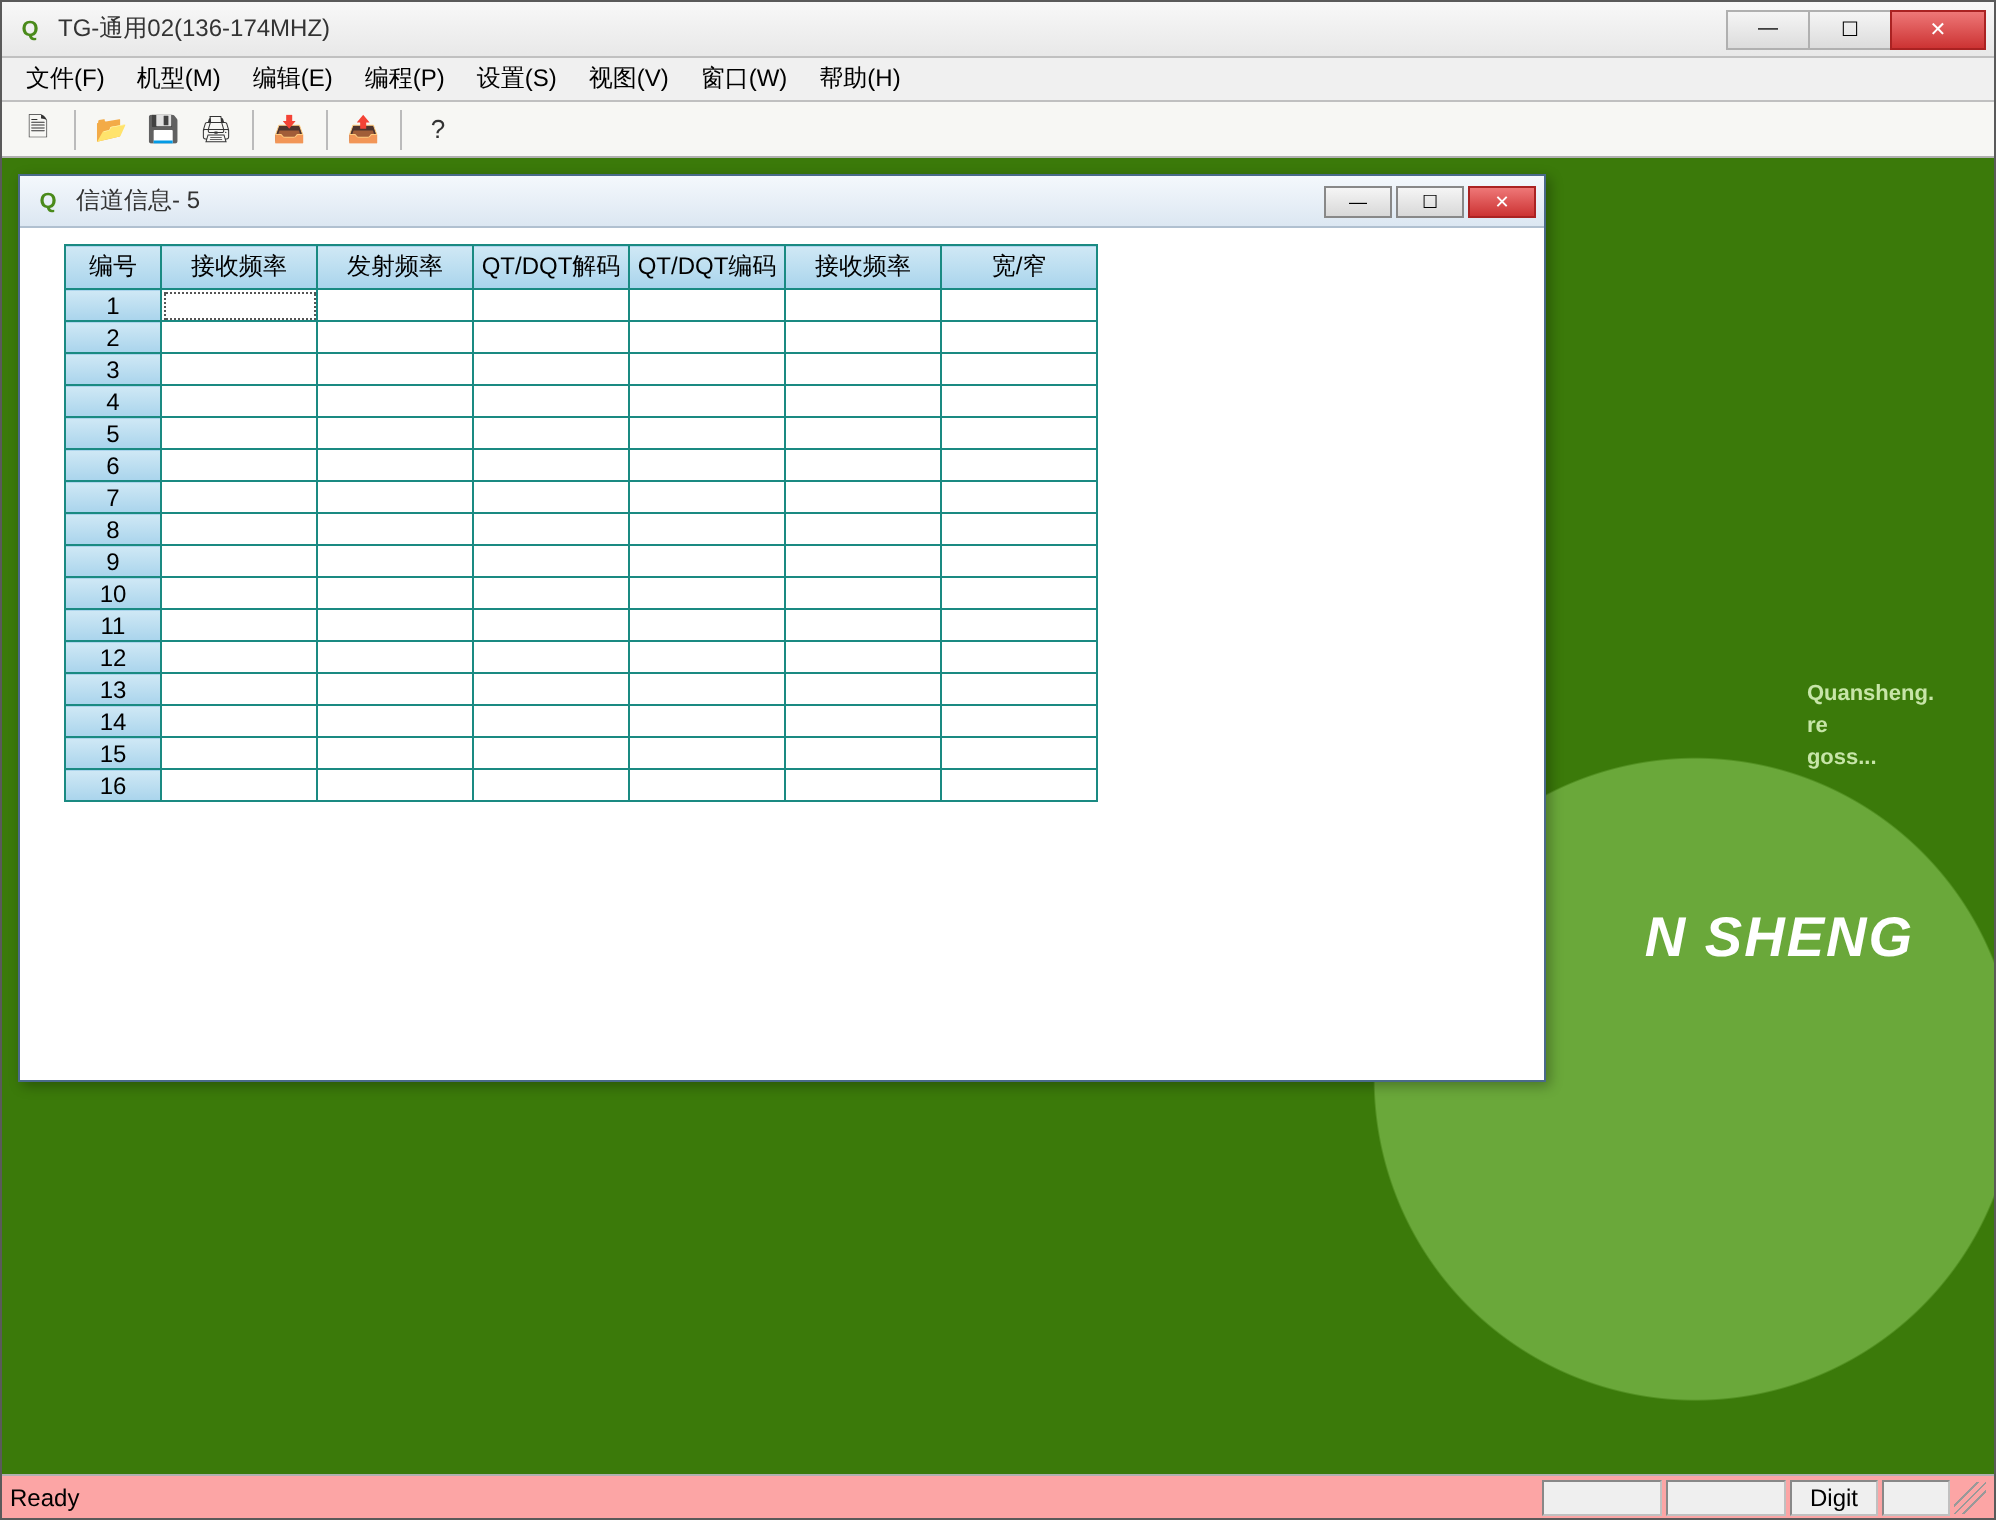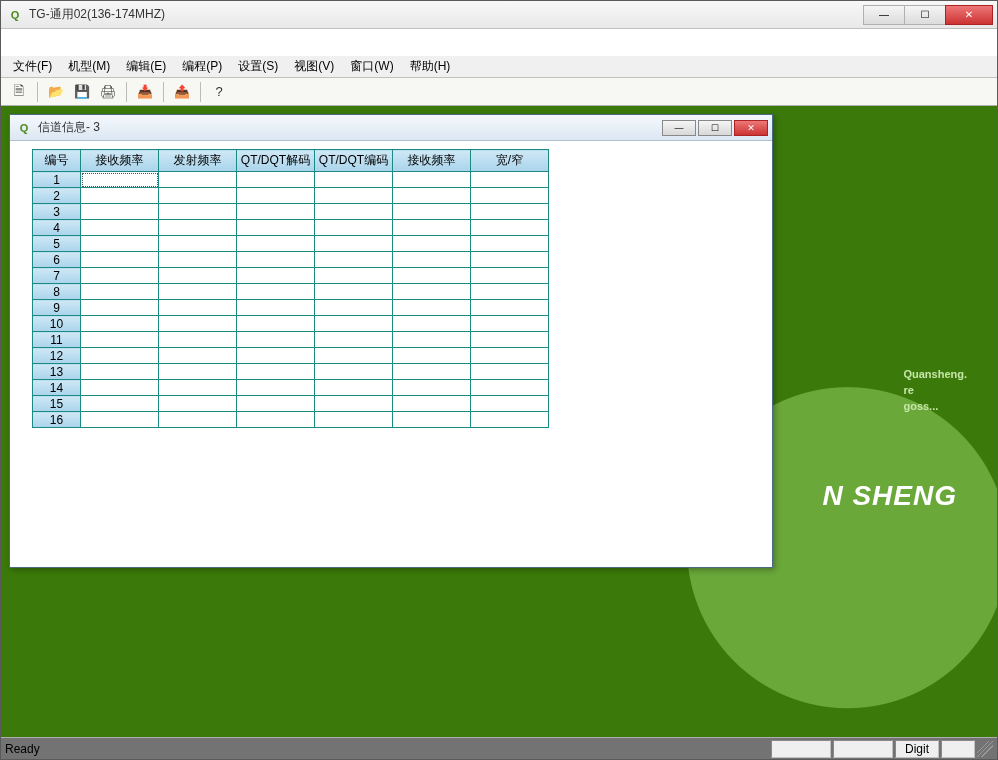--- a/index.html
+++ b/index.html
@@ -66,21 +66,20 @@
   
   .menubar {
     height: 22px;
     background:#f0f0f0;
     display:flex;
     align-items:center;
     padding-left:4px;
     border-bottom:1px solid #c0c0c0;
     font-size:12px;
     color:#000;
-    margin-top:27px;
   }
   .menubar .menu-item {
     padding:2px 8px;
     cursor:default;
   }
   
   .toolbar {
     height: 28px;
     background:#f7f7f4;
     border-bottom:1px solid #b0b0b0;
@@ -196,21 +195,21 @@
   .grid td.data { width:78px; }
   .col-w { width:78px; }
   .col-n { width:48px; }
   .grid tbody tr td.focused {
     outline:1px dotted #555;
     outline-offset:-2px;
   }
   
   .statusbar {
     height: 22px;
-    background:#737373;
+    background:#fca5a5;
     border-top:1px solid #b0b0b0;
     display:flex;
     align-items:center;
     font-size:12px;
     padding:0 4px;
   }
   .statusbar .panel {
     border:1px solid #c0c0c0;
     border-top-color:#888;
     border-left-color:#888;
@@ -277,21 +276,21 @@
     <div class="bg-text">
       <div>Quansheng.</div>
       <div>re</div>
       <div>goss...</div>
     </div>
     <div class="bg-brand">N SHENG</div>
 
     <div class="child-window">
       <div class="child-titlebar">
         <span class="app-icon">Q</span>
-        <span class="title">信道信息- 3</span>
+        <span class="title">信道信息- 5</span>
         <div class="child-controls">
           <div class="child-btn">—</div>
           <div class="child-btn">☐</div>
           <div class="child-btn close">✕</div>
         </div>
       </div>
       <div class="child-body">
         <table class="grid">
           <thead>
             <tr>

